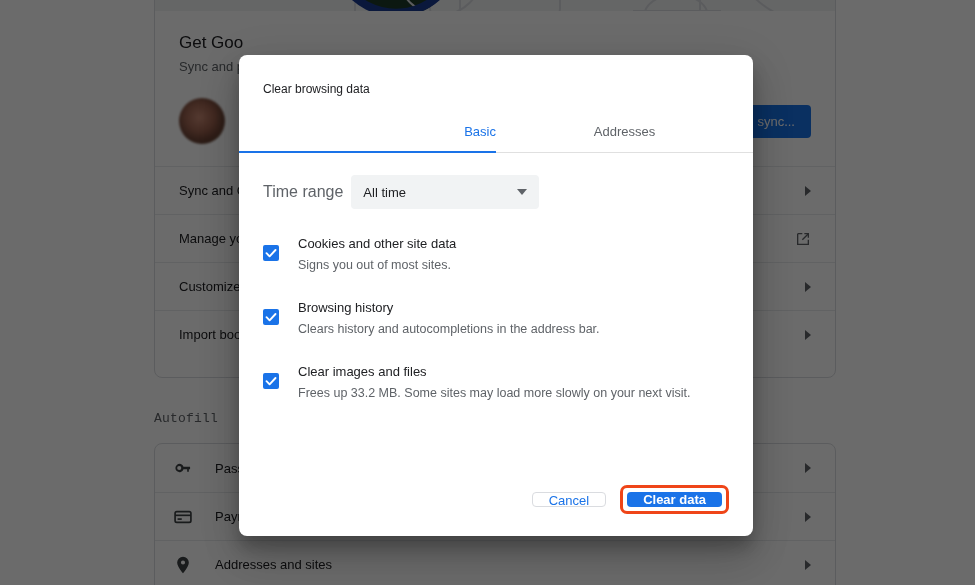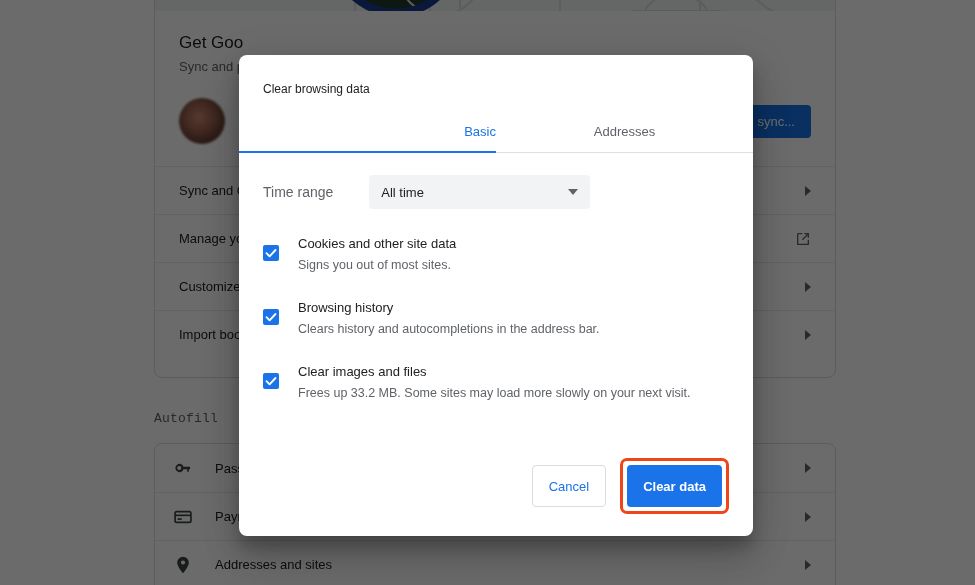--- a/index.html
+++ b/index.html
@@ -197,27 +197,27 @@
     padding: 22px 24px 0 24px;
     overflow: hidden;
   }
 
   .timerange-row {
     display: flex;
     align-items: center;
     margin-bottom: 24px;
   }
   .tr-label {
-    font-size: 14px;
+    font-size: 16px;
     color: #5f6368;
-    margin-right: 36px;
+    margin-right: 8px;
   }
   .select-box {
     position: relative;
-    width: 221px;
+    width: 188px;
     height: 34px;
     background: #f1f3f4;
     border: none;
     border-radius: 4px;
     display: flex;
     align-items: center;
     padding: 0 12px;
     cursor: pointer;
   }
   .select-value {
@@ -267,21 +267,21 @@
     justify-content: flex-end;
     align-items: center;
     padding: 0 24px 22px 24px;
     gap: 8px;
   }
   .btn {
     font-size: 13px;
     font-family: "Liberation Sans", sans-serif;
     border-radius: 4px;
     cursor: pointer;
-    height: 42px;
+    height: 15px;
     padding: 0 16px;
   }
   .btn-secondary {
     background: #ffffff;
     border: 1px solid #dadce0;
     color: #1a73e8;
   }
   .btn-primary-wrap {
     position: relative;
     padding: 4px;

